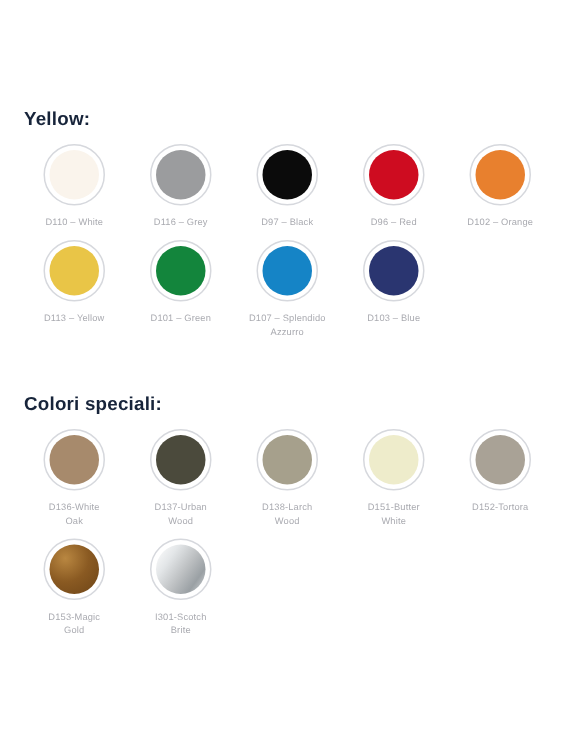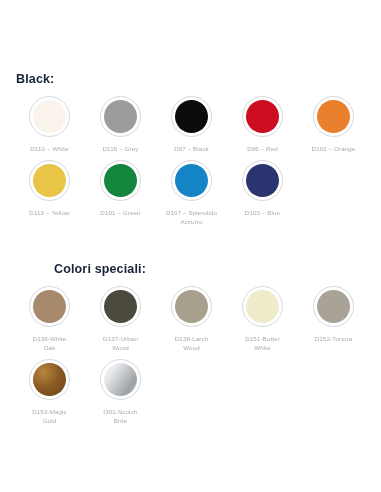--- a/index.html
+++ b/index.html
@@ -25,21 +25,21 @@
 
   .section-heading {
     font-size: 12.5px;
     font-weight: bold;
     color: #17243a;
     letter-spacing: 0.15px;
     margin: 0;
     padding-left: 8px;
   }
   .heading-colori   { padding-top: 72px; }
-  .heading-speciali { padding-top: 35px; margin-left: 38px; }
+  .heading-speciali { padding-top: 35px; }
 
   .swatch-row {
     display: flex;
     flex-direction: row;
     align-items: flex-start;
     padding-left: 6px;
     padding-right: 6px;
   }
   .row-gap-1 { margin-top: 10px; }
   .row-gap-2 { margin-top: 6px; }
@@ -78,21 +78,21 @@
     text-align: center;
     letter-spacing: 0.12px;
     white-space: pre-line;
   }
 </style>
 </head>
 <body>
 
 <div class="page">
 
-  <h2 class="section-heading heading-colori">Black:</h2>
+  <h2 class="section-heading heading-colori">Yellow:</h2>
 
   <div class="swatch-row row-gap-1">
     <div class="swatch">
       <div class="disc-ring">
           <div class="disc-fill" style="background: rgb(250, 244, 236);"></div>
         </div>
       <div class="swatch-label">D110 – White</div>
     </div>
     <div class="swatch">
       <div class="disc-ring">

